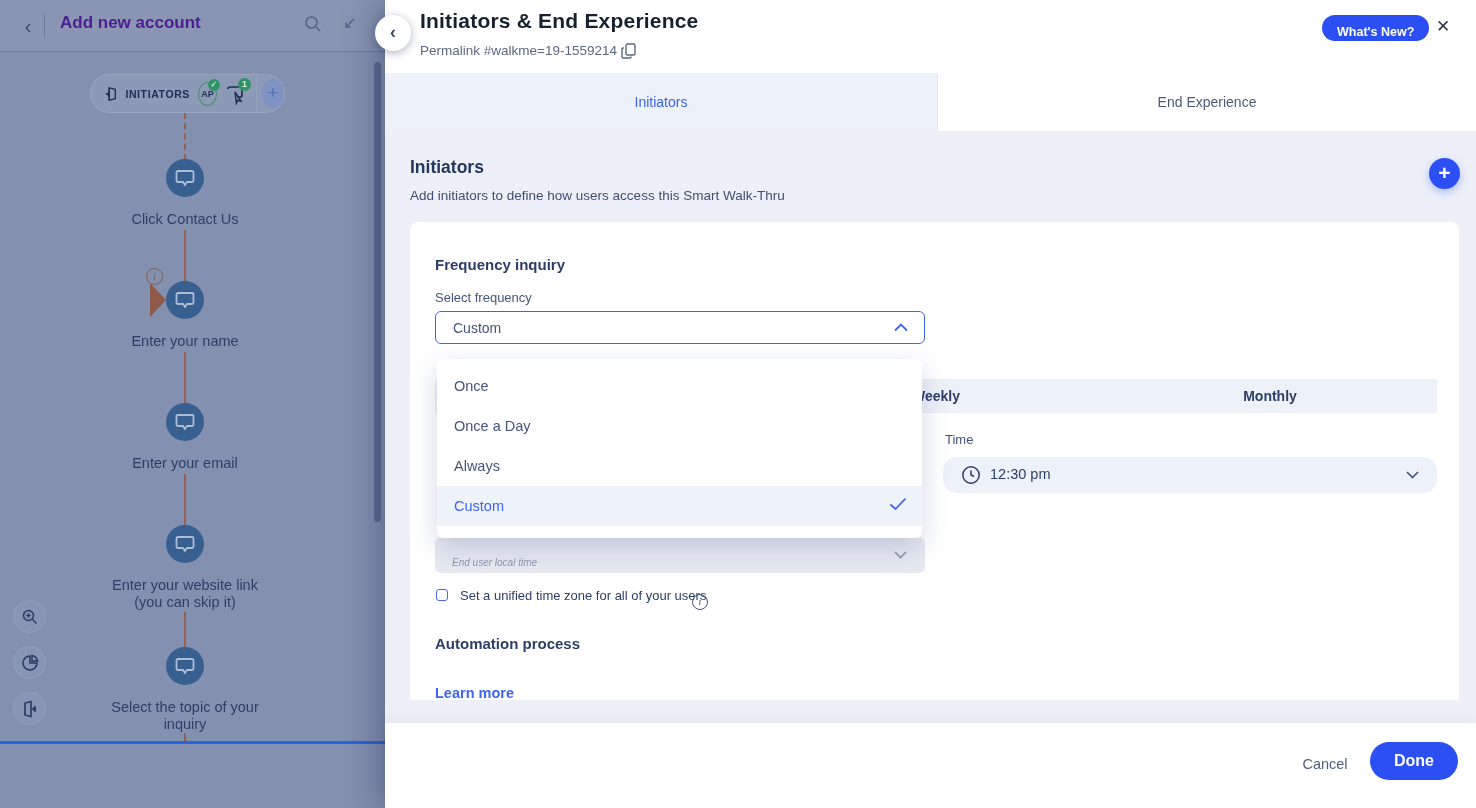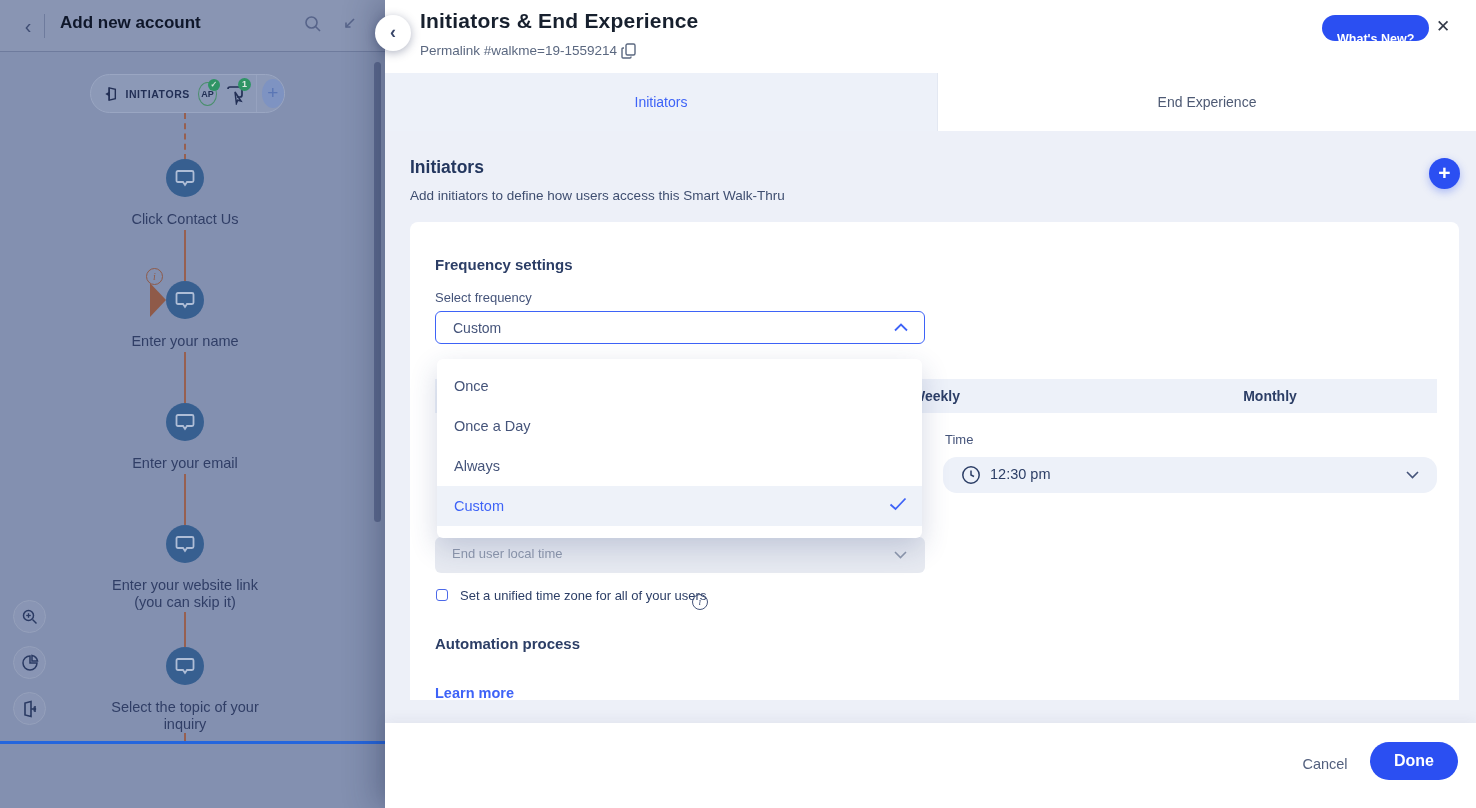--- a/index.html
+++ b/index.html
@@ -5,21 +5,21 @@
   * { margin:0; padding:0; box-sizing:border-box; }
   html,body { width:1476px; height:808px; }
   body { font-family:"Liberation Sans", sans-serif; }
   .stage { position:relative; width:1476px; height:808px; overflow:hidden; background:#8390b0; }
 
   
   .sidebar { position:absolute; left:0; top:0; width:385px; height:808px; background:#8390b0; }
   .sb-header { position:absolute; left:0; top:0; width:385px; height:52px; background:#8995b3; border-bottom:1px solid #6e7b9d; }
   .sb-back { position:absolute; left:18px; top:13px; width:20px; height:26px; font-size:20px; color:#3e4c72; text-align:center; line-height:26px; cursor:default; }
   .sb-divider { position:absolute; left:44px; top:14px; width:1px; height:24px; background:#6e7b9d; }
-  .sb-title { position:absolute; left:60px; top:13px; font-size:17px; font-weight:bold; color:#0f172a; }
+  .sb-title { position:absolute; left:60px; top:13px; font-size:17px; font-weight:bold; color:#4c1d95; }
   .sb-hicon { position:absolute; top:13px; width:22px; height:22px; }
   .pill { position:absolute; left:90px; top:74px; width:195px; height:39px; border:1px solid #9aa6c2; background:#8c99b7; border-radius:20px; display:flex; align-items:center; padding-left:12px; }
   .pill-label { font-size:10.5px; font-weight:bold; letter-spacing:0.6px; color:#222f55; margin-left:7px; }
   .ap-badge { position:relative; width:24px; height:24px; border:1.5px solid #4a8f6d; border-radius:50%; margin-left:8px; display:flex; align-items:center; justify-content:center; font-size:9px; font-weight:bold; color:#223055; }
   .ap-check { position:absolute; right:-4px; top:-4px; width:12px; height:12px; background:#2f9465; border-radius:50%; color:#d8e7de; font-size:8px; line-height:12px; text-align:center; }
   .cursor-wrap { position:relative; margin-left:8px; width:24px; height:22px; }
   .count-badge { position:absolute; right:-4px; top:-5px; width:13px; height:13px; background:#2f9465; border-radius:50%; color:#dfeae2; font-size:9px; font-weight:bold; line-height:13px; text-align:center; }
   .pill-sep { width:1px; height:37px; background:#96a2bf; margin-left:9px; }
   .pill-plus { width:29px; height:29px; border-radius:50%; background:#7e93c2; color:#5a76b5; font-size:19px; line-height:27px; text-align:center; margin-left:5px; }
   .conn { position:absolute; left:184px; width:0; border-left:2px solid #976050; }
@@ -30,42 +30,42 @@
   .info-bubble { position:absolute; left:146px; top:268px; width:17px; height:17px; border:1.5px solid #8f5a49; border-radius:50%; background:#8390b0; color:#8f5a49; font-size:10px; font-style:italic; font-family:"Liberation Serif", serif; text-align:center; line-height:15px; }
   .fab-sb { position:absolute; left:13px; width:33px; height:33px; border:1px solid #95a0bb; border-radius:50%; background:rgba(255,255,255,0.05); display:flex; align-items:center; justify-content:center; }
   .sb-toolbar { position:absolute; left:0; top:741px; width:385px; height:67px; background:#8390b0; border-top:3px solid #2566dd; }
   .sb-scrollthumb { position:absolute; left:374px; top:62px; width:7px; height:460px; border-radius:4px; background:#5e6b90; }
 
   
   .dialog { position:absolute; left:385px; top:0; width:1091px; height:808px; background:#fff; box-shadow:-10px 0 30px rgba(25,35,70,0.30); }
   .dlg-title { position:absolute; left:35px; top:9px; font-size:21px; font-weight:bold; color:#17202e; letter-spacing:0.2px; }
   .permalink { position:absolute; left:35px; top:43px; font-size:13.5px; color:#5b6880; }
   .copy-icon { position:absolute; left:236px; top:43px; width:16px; height:17px; }
-  .whatsnew { position:absolute; left:937px; top:15px; height:26px; padding:11px 15px; border-radius:13px; background:#2b4ff2; color:#fff; font-size:12.5px; font-weight:bold; line-height:26px; }
+  .whatsnew { position:absolute; left:937px; top:15px; height:26px; padding:4px 15px; border-radius:13px; background:#2b4ff2; color:#fff; font-size:12.5px; font-weight:bold; line-height:26px; }
   .close-x { position:absolute; left:1047px; top:16px; width:22px; height:22px; font-size:17px; color:#333a48; text-align:center; line-height:22px; }
   .tabs { position:absolute; left:0; top:73px; width:1091px; height:58px; border-bottom:1px solid #e1e6f0; }
   .tab { position:absolute; top:0; height:58px; font-size:14px; display:flex; align-items:center; justify-content:center; }
   .tab-active { left:0; width:553px; background:#edf1f9; color:#3e63f7; border-right:1px solid #e3e8f2; }
   .tab-idle { left:553px; width:538px; background:#fff; color:#4e5a74; }
   .dlg-body { position:absolute; left:0; top:131px; width:1091px; height:592px; background:#edf0f8; overflow:hidden; }
   .sec-title { position:absolute; left:25px; top:26px; font-size:17.5px; font-weight:bold; color:#24375f; }
   .sec-sub { position:absolute; left:25px; top:57px; font-size:13.5px; color:#3f4e70; }
   .add-plus { position:absolute; left:1044px; top:27px; width:31px; height:31px; border-radius:50%; background:#2b4ff2; color:#fff; font-size:21px; font-weight:bold; text-align:center; line-height:29px; box-shadow:0 3px 8px rgba(43,79,242,0.35); }
   .card { position:absolute; left:25px; top:91px; width:1049px; height:478px; background:#fff; border-radius:8px 8px 0 0; overflow:hidden; }
   .freq-title { position:absolute; left:25px; top:34px; font-size:15px; font-weight:bold; color:#2c3e66; }
   .select-label { position:absolute; left:25px; top:68px; font-size:13px; color:#45547a; }
   .select-box { position:absolute; left:25px; top:89px; width:490px; height:33px; border:1px solid #3e63f7; border-radius:6px; background:#fff; }
   .select-box span { position:absolute; left:17px; top:8px; font-size:14px; color:#45547a; }
   .subtabs { position:absolute; left:25px; top:157px; width:1002px; height:34px; background:#edf1f9; display:flex; }
   .subtab { flex:1; text-align:center; line-height:34px; font-size:14px; font-weight:600; color:#2c3e66; }
   .time-label { position:absolute; left:535px; top:210px; font-size:13px; color:#45547a; }
   .time-field { position:absolute; left:533px; top:235px; width:494px; height:36px; background:#edf1f9; border-radius:14px; }
   .time-field .tval { position:absolute; left:47px; top:9px; font-size:14.5px; color:#2c3e66; }
   .tz-field { position:absolute; left:25px; top:315px; width:490px; height:36px; background:#e7eaf1; border-radius:6px; }
-  .tz-field span { position:absolute; left:17px; top:9px; font-size:13px; color:#8e98ac; }
+  .tz-field span { position:absolute; left:17px; top:20px; font-size:10px; color:#8e98ac;font-style:italic; }
   .cb-row { position:absolute; left:25px; top:365px; height:18px; }
   .cb-box { position:absolute; left:1px; top:2px; width:12px; height:12px; border:1.5px solid #4c69e9; border-radius:3px; background:#fff; }
   .cb-label { position:absolute; left:25px; top:1px; width:420px; font-size:13px; color:#2c3e66; white-space:nowrap; }
   .cb-info { position:absolute; left:282px; top:372px; width:16px; height:16px; border:1px solid #45547a; border-radius:50%; color:#45547a; font-size:10px; font-style:italic; font-family:"Liberation Serif", serif; text-align:center; line-height:14px; }
   .auto-title { position:absolute; left:25px; top:413px; font-size:15px; font-weight:bold; color:#2c3e66; }
   .auto-body { position:absolute; left:25px; top:442px; width:1000px; font-size:14.5px; color:#2c3e66; }
   .learn-more { position:absolute; left:25px; top:463px; font-size:14.5px; font-weight:bold; color:#3e63f7; }
   .dropdown { position:absolute; left:52px; top:228px; width:485px; background:#fff; border-radius:6px; box-shadow:0 10px 28px rgba(40,60,120,0.20); padding:7px 0 12px 0; z-index:5; }
   .opt { position:relative; height:40px; line-height:40px; padding-left:17px; font-size:14.5px; color:#45547a; }
   .opt-selected { background:#eef2f9; color:#3e63f7; }
@@ -210,21 +210,21 @@
       <div class="tab tab-active">Initiators</div>
       <div class="tab tab-idle">End Experience</div>
     </div>
 
     <div class="dlg-body">
       <div class="sec-title">Initiators</div>
       <div class="sec-sub">Add initiators to define how users access this Smart Walk-Thru</div>
       <div class="add-plus">+</div>
 
       <div class="card">
-        <div class="freq-title">Frequency settings</div>
+        <div class="freq-title">Frequency inquiry</div>
         <div class="select-label">Select frequency</div>
         <div class="select-box">
           <span>Custom</span>
           <svg style="position:absolute;right:16px;top:11px" width="14" height="9" viewBox="0 0 14 9">
             <polyline points="1,7.5 7,1.5 13,7.5" fill="none" stroke="#3e63f7" stroke-width="1.8"></polyline>
           </svg>
         </div>
 
         <div class="subtabs">
           <div class="subtab"></div>

